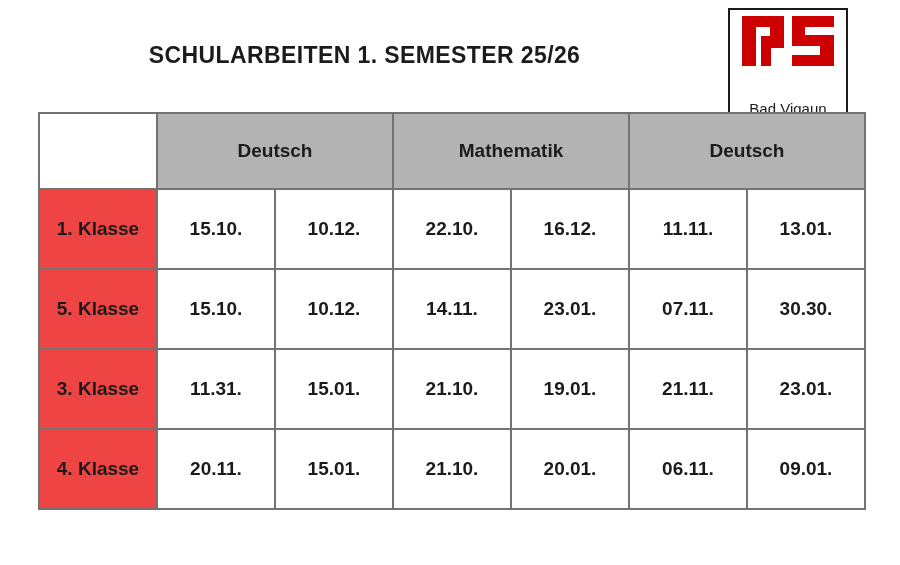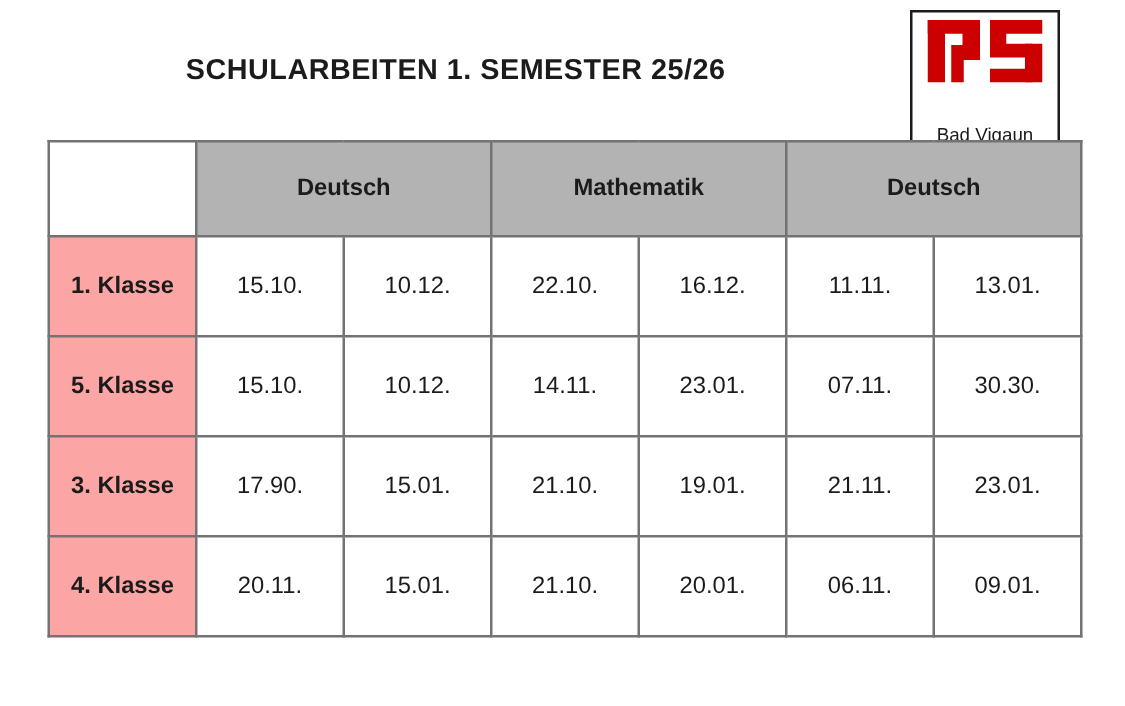--- a/index.html
+++ b/index.html
@@ -102,25 +102,25 @@
   }
   .sa-head {
     height: 66px;
     font-weight: bold;
     font-size: 18px;
     background: #ffffff;
   }
   .row-label {
     font-weight: bold;
     font-size: 19px;
-    background: #fca5a5;
+    background: #ef4444;
   }
   .data-cell {
     height: 76px;
-    font-weight: normal;
+    font-weight: bold;
     background: #ffffff;
   }
 </style>
 </head>
 <body>
 
 <div class="page">
 
   <div class="doc-title">SCHULARBEITEN 1. SEMESTER 25/26</div>
 
@@ -174,21 +174,21 @@
           <td class="row-label">5. Klasse</td>
           <td class="data-cell">15.10.</td>
           <td class="data-cell">10.12.</td>
           <td class="data-cell">14.11.</td>
           <td class="data-cell">23.01.</td>
           <td class="data-cell">07.11.</td>
           <td class="data-cell">30.30.</td>
         </tr>
         <tr>
           <td class="row-label">3. Klasse</td>
-          <td class="data-cell">17.90.</td>
+          <td class="data-cell">11.31.</td>
           <td class="data-cell">15.01.</td>
           <td class="data-cell">21.10.</td>
           <td class="data-cell">19.01.</td>
           <td class="data-cell">21.11.</td>
           <td class="data-cell">23.01.</td>
         </tr>
         <tr>
           <td class="row-label">4. Klasse</td>
           <td class="data-cell">20.11.</td>
           <td class="data-cell">15.01.</td>

